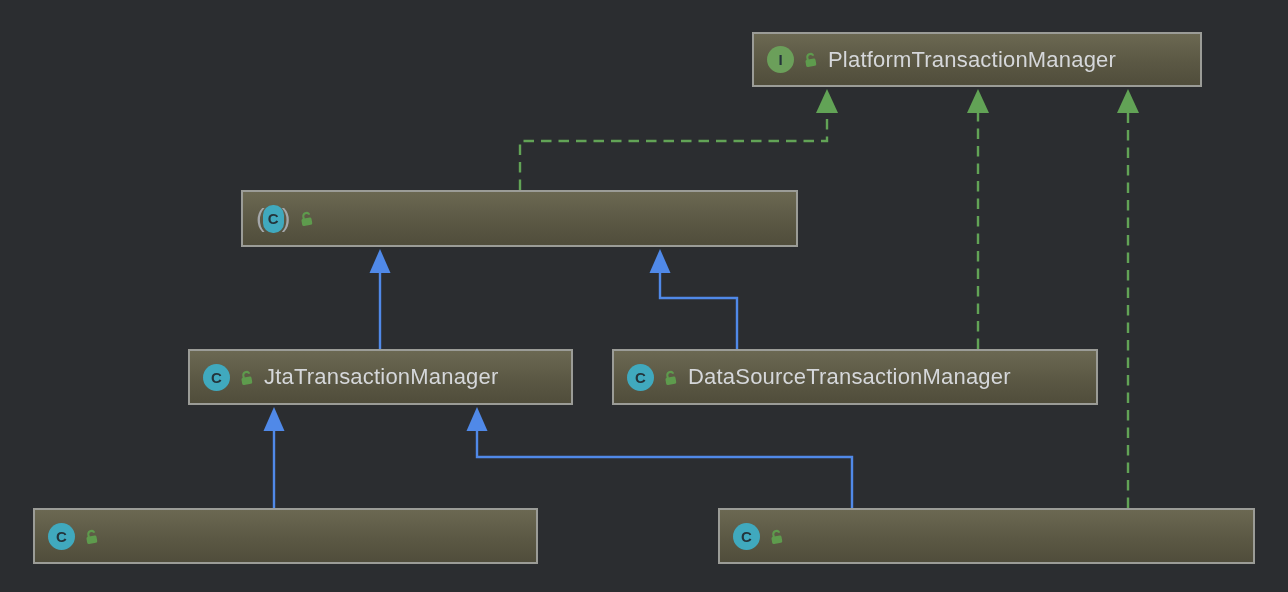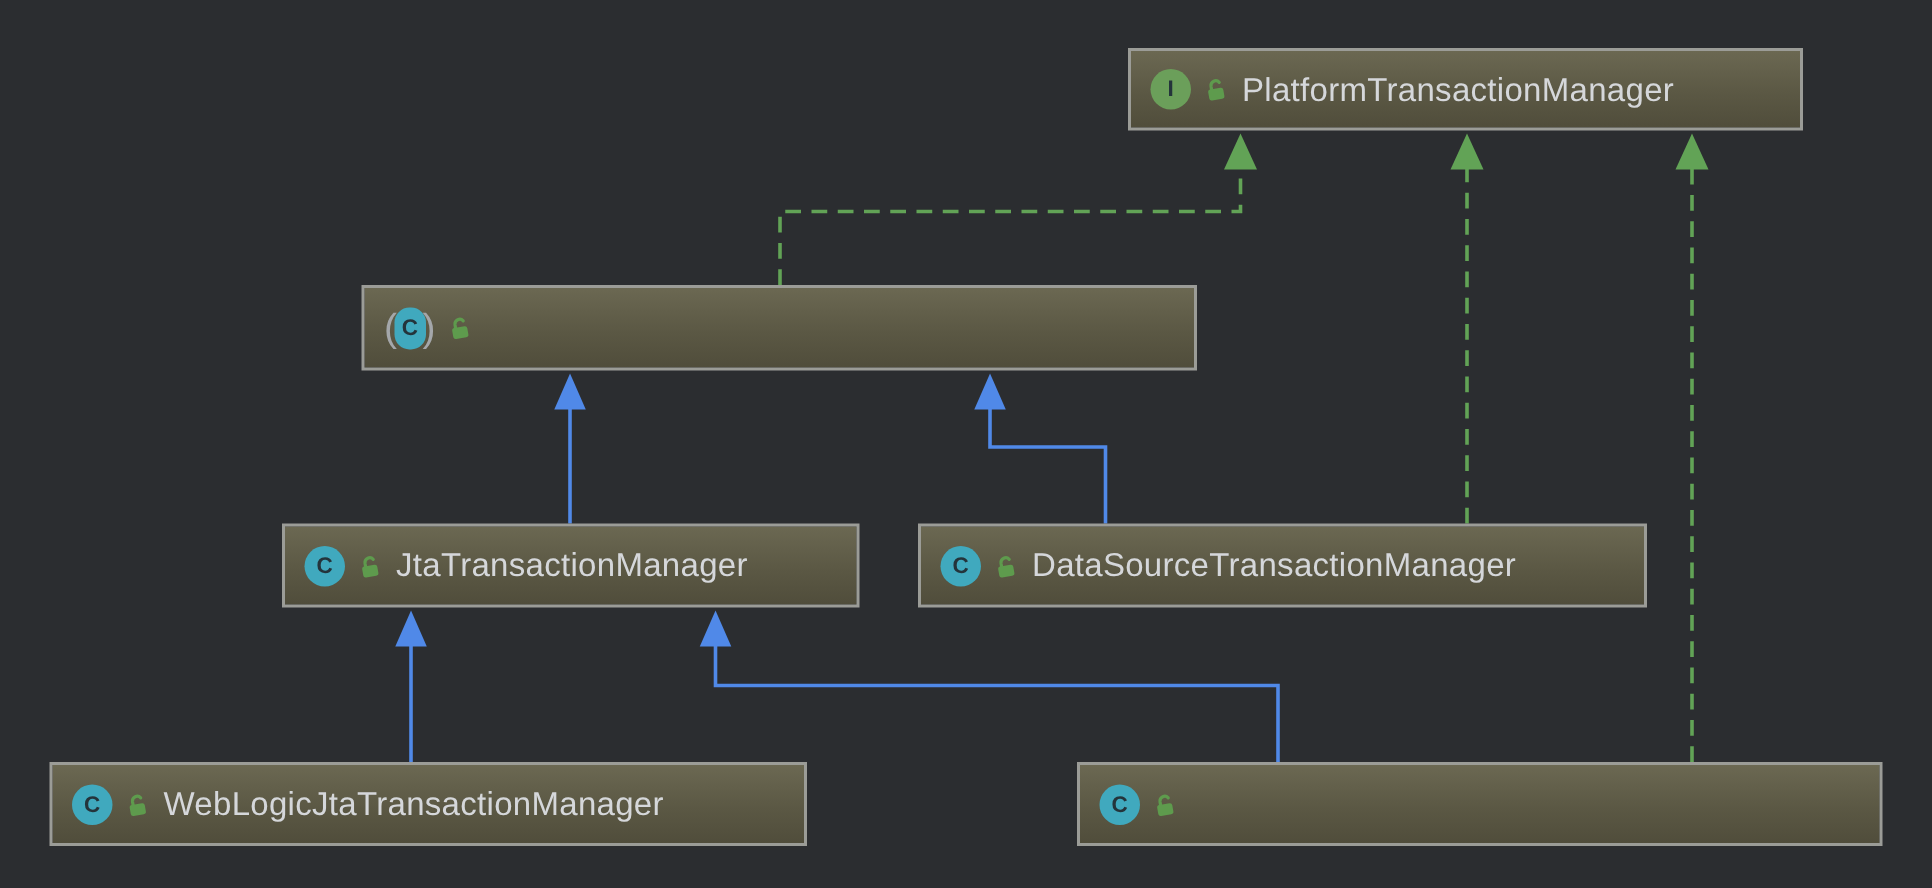--- a/index.html
+++ b/index.html
@@ -158,21 +158,20 @@
     </svg>
     <span class="label">DataSourceTransactionManager</span>
   </div>
 
   <div class="node node-weblogic">
     <span class="badge badge-class">C</span>
     <svg class="padlock" width="17" height="17" viewBox="0 0 16 16">
       <path d="M5.4,8 L5.4,5.6 A3,3 0 0 1 10.9,4.1" fill="none" stroke="var(--padlock-green)" stroke-width="2" stroke-linecap="round"></path>
       <rect x="3" y="7.6" width="9.6" height="7" rx="1.6" fill="var(--padlock-green)"></rect>
     </svg>
-    <span class="label">WebLogicJtaTransactionManager</span>
   </div>
 
   <div class="node node-websphere">
     <span class="badge badge-class">C</span>
     <svg class="padlock" width="17" height="17" viewBox="0 0 16 16">
       <path d="M5.4,8 L5.4,5.6 A3,3 0 0 1 10.9,4.1" fill="none" stroke="var(--padlock-green)" stroke-width="2" stroke-linecap="round"></path>
       <rect x="3" y="7.6" width="9.6" height="7" rx="1.6" fill="var(--padlock-green)"></rect>
     </svg>
   </div>
 

